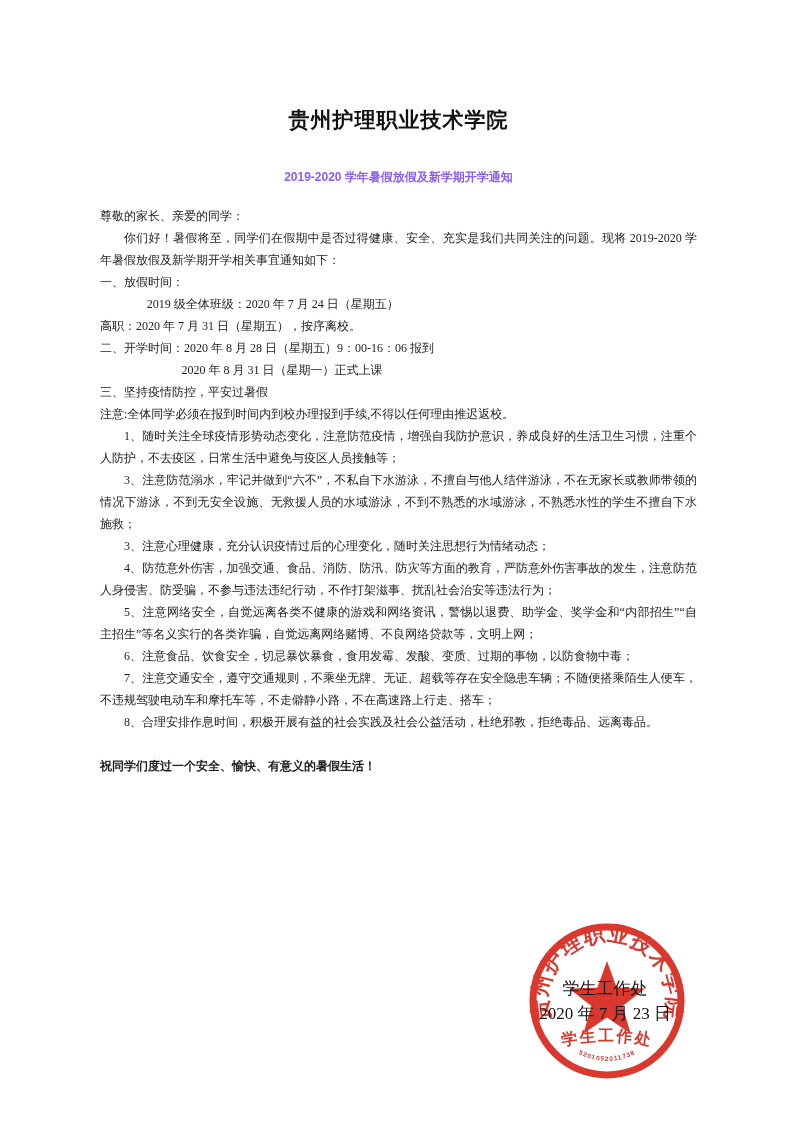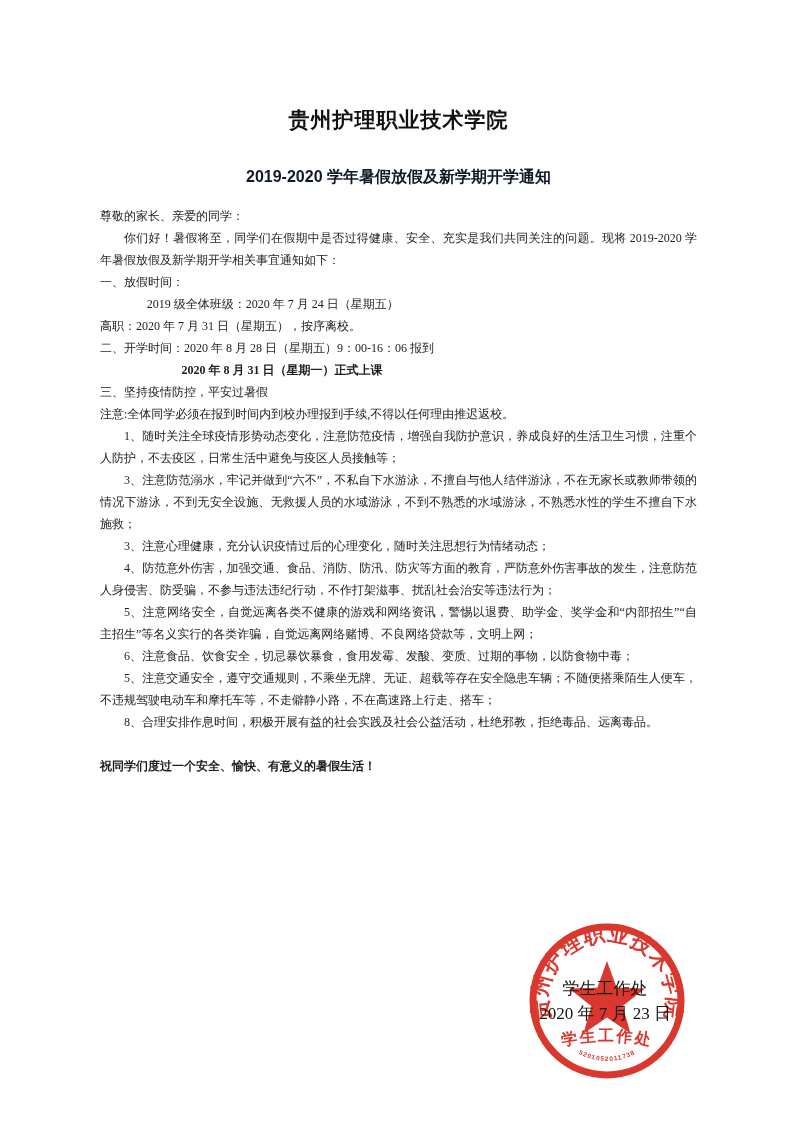--- a/index.html
+++ b/index.html
@@ -15,32 +15,32 @@
     position:absolute; left:100px; top:100px; width:597px;
   }
   .title {
     font-family:"Liberation Sans","DejaVu Sans",sans-serif;
     font-weight:bold; font-size:21px; line-height:24px;
     text-align:center; margin:8px 0 0 0; letter-spacing:1px;
     color:#111;
   }
   .subtitle {
     font-family:"Liberation Sans","DejaVu Sans",sans-serif;
-    font-weight:bold; font-size:16px; line-height:24px;
+    font-weight:bold; font-size:12px; line-height:24px;
     text-align:center; margin:33px 0 0 0;
-    color:#0f172a;
+    color:#8b5cf6;
   }
   .body-text { margin-top:16px; }
   .body-text p {
     margin:0; font-size:12px; line-height:22px;
     text-align:justify;
   }
   .ti2 { text-indent:2em; }
   .ti4 { text-indent:3.9em; }
-  .ti7 { text-indent:6.8em;font-weight:bold; }
+  .ti7 { text-indent:6.8em; }
   .gap-top { margin-top:22px !important;font-weight:bold; }
   .signature {
     position:absolute; left:480px; top:976px; width:250px;
     text-align:center; font-size:17px; line-height:25px;
     z-index:3; color:#161616;
   }
   .stamp-svg {
     position:absolute; left:497px; top:891px; width:220px; height:220px;
     z-index:2; opacity:0.92;
   }
@@ -64,21 +64,21 @@
     <p>二、开学时间：2020 年 8 月 28 日（星期五）9：00-16：06 报到</p>
     <p class="ti7">2020 年 8 月 31 日（星期一）正式上课</p>
     <p>三、坚持疫情防控，平安过暑假</p>
     <p>注意:全体同学必须在报到时间内到校办理报到手续,不得以任何理由推迟返校。</p>
     <p class="ti2">1、随时关注全球疫情形势动态变化，注意防范疫情，增强自我防护意识，养成良好的生活卫生习惯，注重个人防护，不去疫区，日常生活中避免与疫区人员接触等；</p>
     <p class="ti2">3、注意防范溺水，牢记并做到“六不”，不私自下水游泳，不擅自与他人结伴游泳，不在无家长或教师带领的情况下游泳，不到无安全设施、无救援人员的水域游泳，不到不熟悉的水域游泳，不熟悉水性的学生不擅自下水施救；</p>
     <p class="ti2">3、注意心理健康，充分认识疫情过后的心理变化，随时关注思想行为情绪动态；</p>
     <p class="ti2">4、防范意外伤害，加强交通、食品、消防、防汛、防灾等方面的教育，严防意外伤害事故的发生，注意防范人身侵害、防受骗，不参与违法违纪行动，不作打架滋事、扰乱社会治安等违法行为；</p>
     <p class="ti2">5、注意网络安全，自觉远离各类不健康的游戏和网络资讯，警惕以退费、助学金、奖学金和“内部招生”“自主招生”等名义实行的各类诈骗，自觉远离网络赌博、不良网络贷款等，文明上网；</p>
     <p class="ti2">6、注意食品、饮食安全，切忌暴饮暴食，食用发霉、发酸、变质、过期的事物，以防食物中毒；</p>
-    <p class="ti2">5、注意交通安全，遵守交通规则，不乘坐无牌、无证、超载等存在安全隐患车辆；不随便搭乘陌生人便车，不违规驾驶电动车和摩托车等，不走僻静小路，不在高速路上行走、搭车；</p>
+    <p class="ti2">7、注意交通安全，遵守交通规则，不乘坐无牌、无证、超载等存在安全隐患车辆；不随便搭乘陌生人便车，不违规驾驶电动车和摩托车等，不走僻静小路，不在高速路上行走、搭车；</p>
     <p class="ti2">8、合理安排作息时间，积极开展有益的社会实践及社会公益活动，杜绝邪教，拒绝毒品、远离毒品。</p>
     <p class="gap-top">祝同学们度过一个安全、愉快、有意义的暑假生活！</p>
   </div>
 </div>
 
 <div class="signature">
   <div>学生工作处</div>
   <div>2020 年 7 月 23 日</div>
 </div>
 

